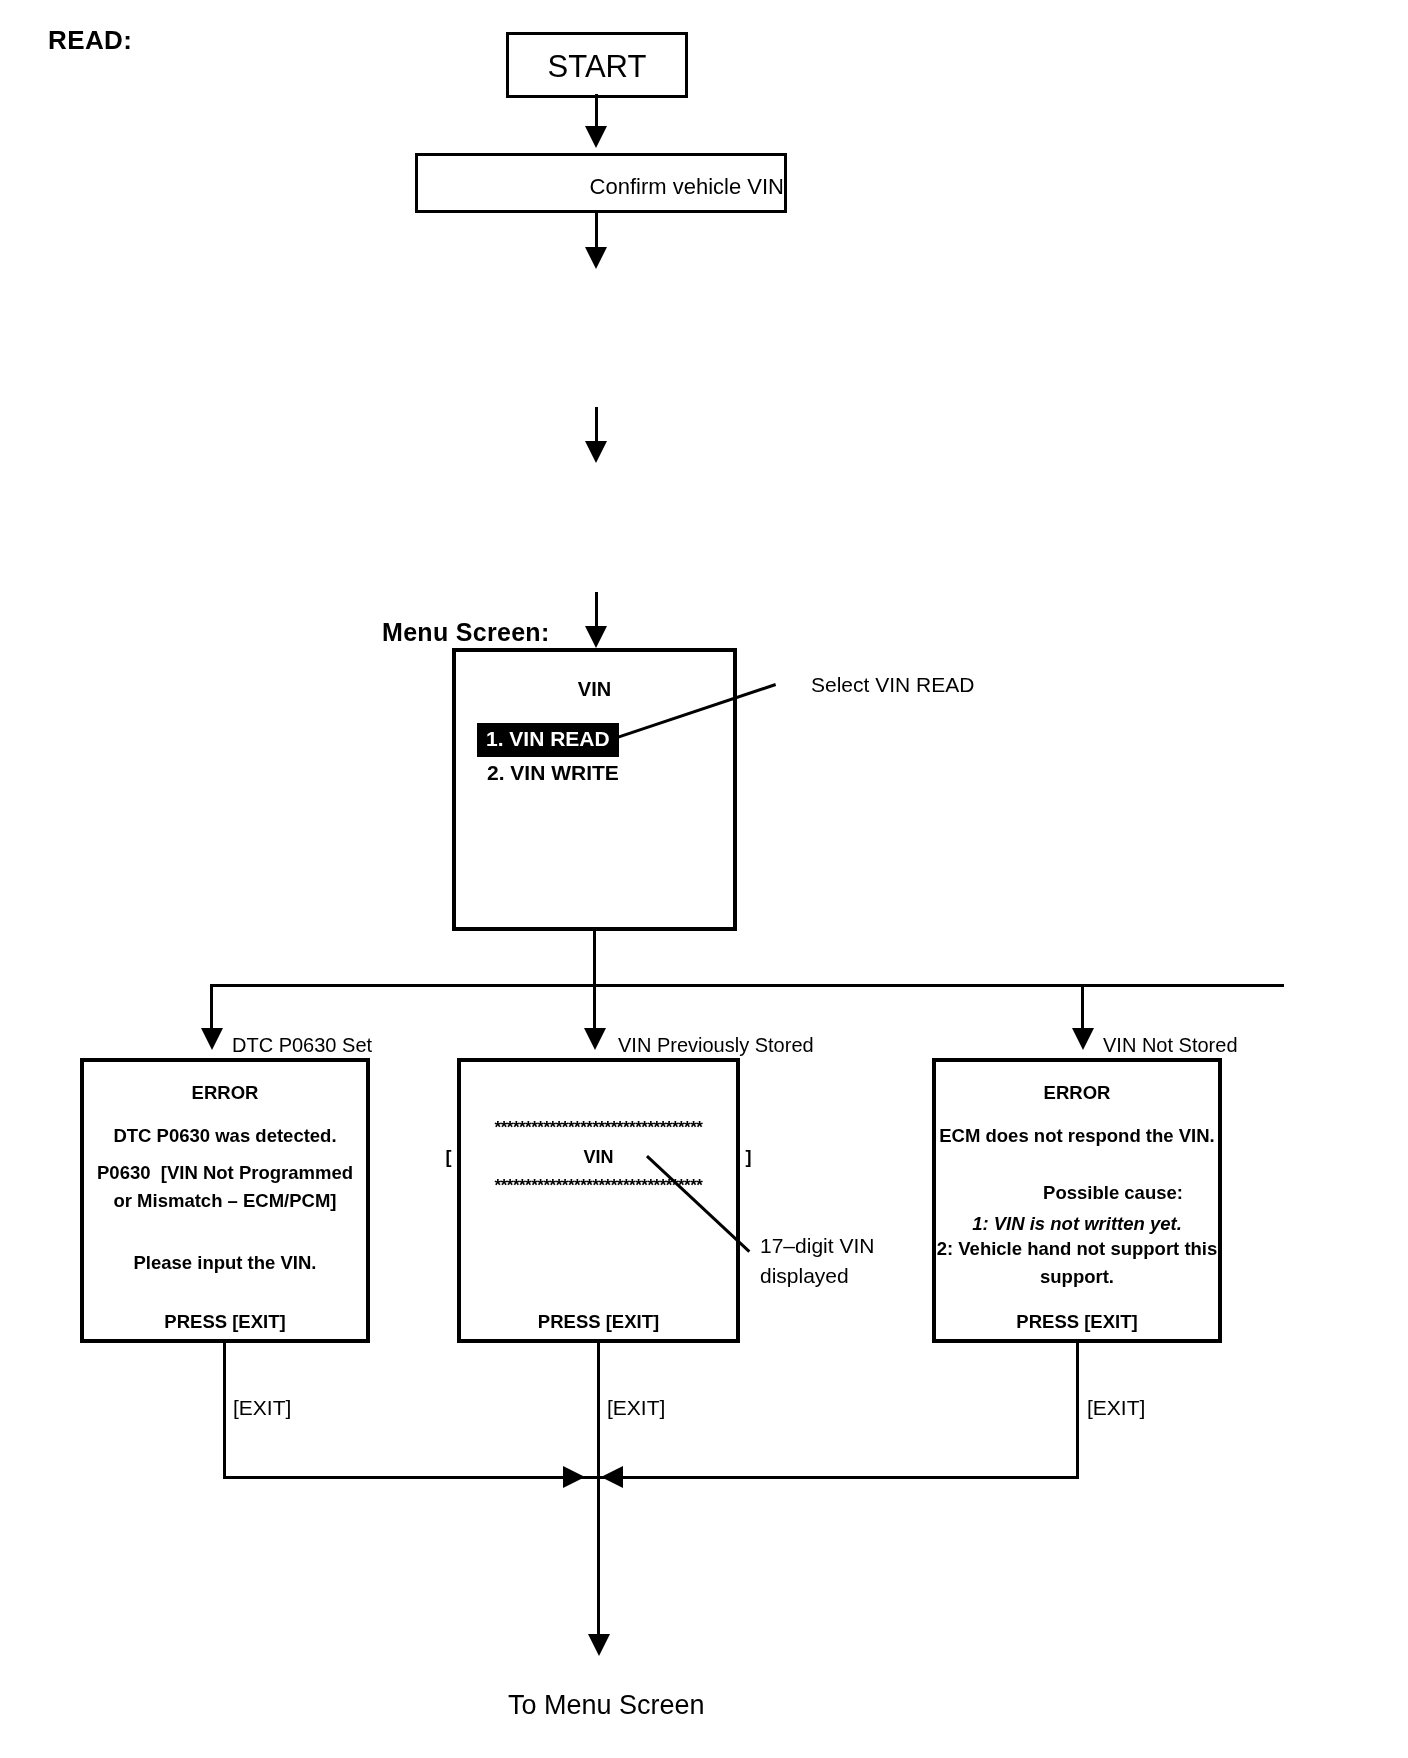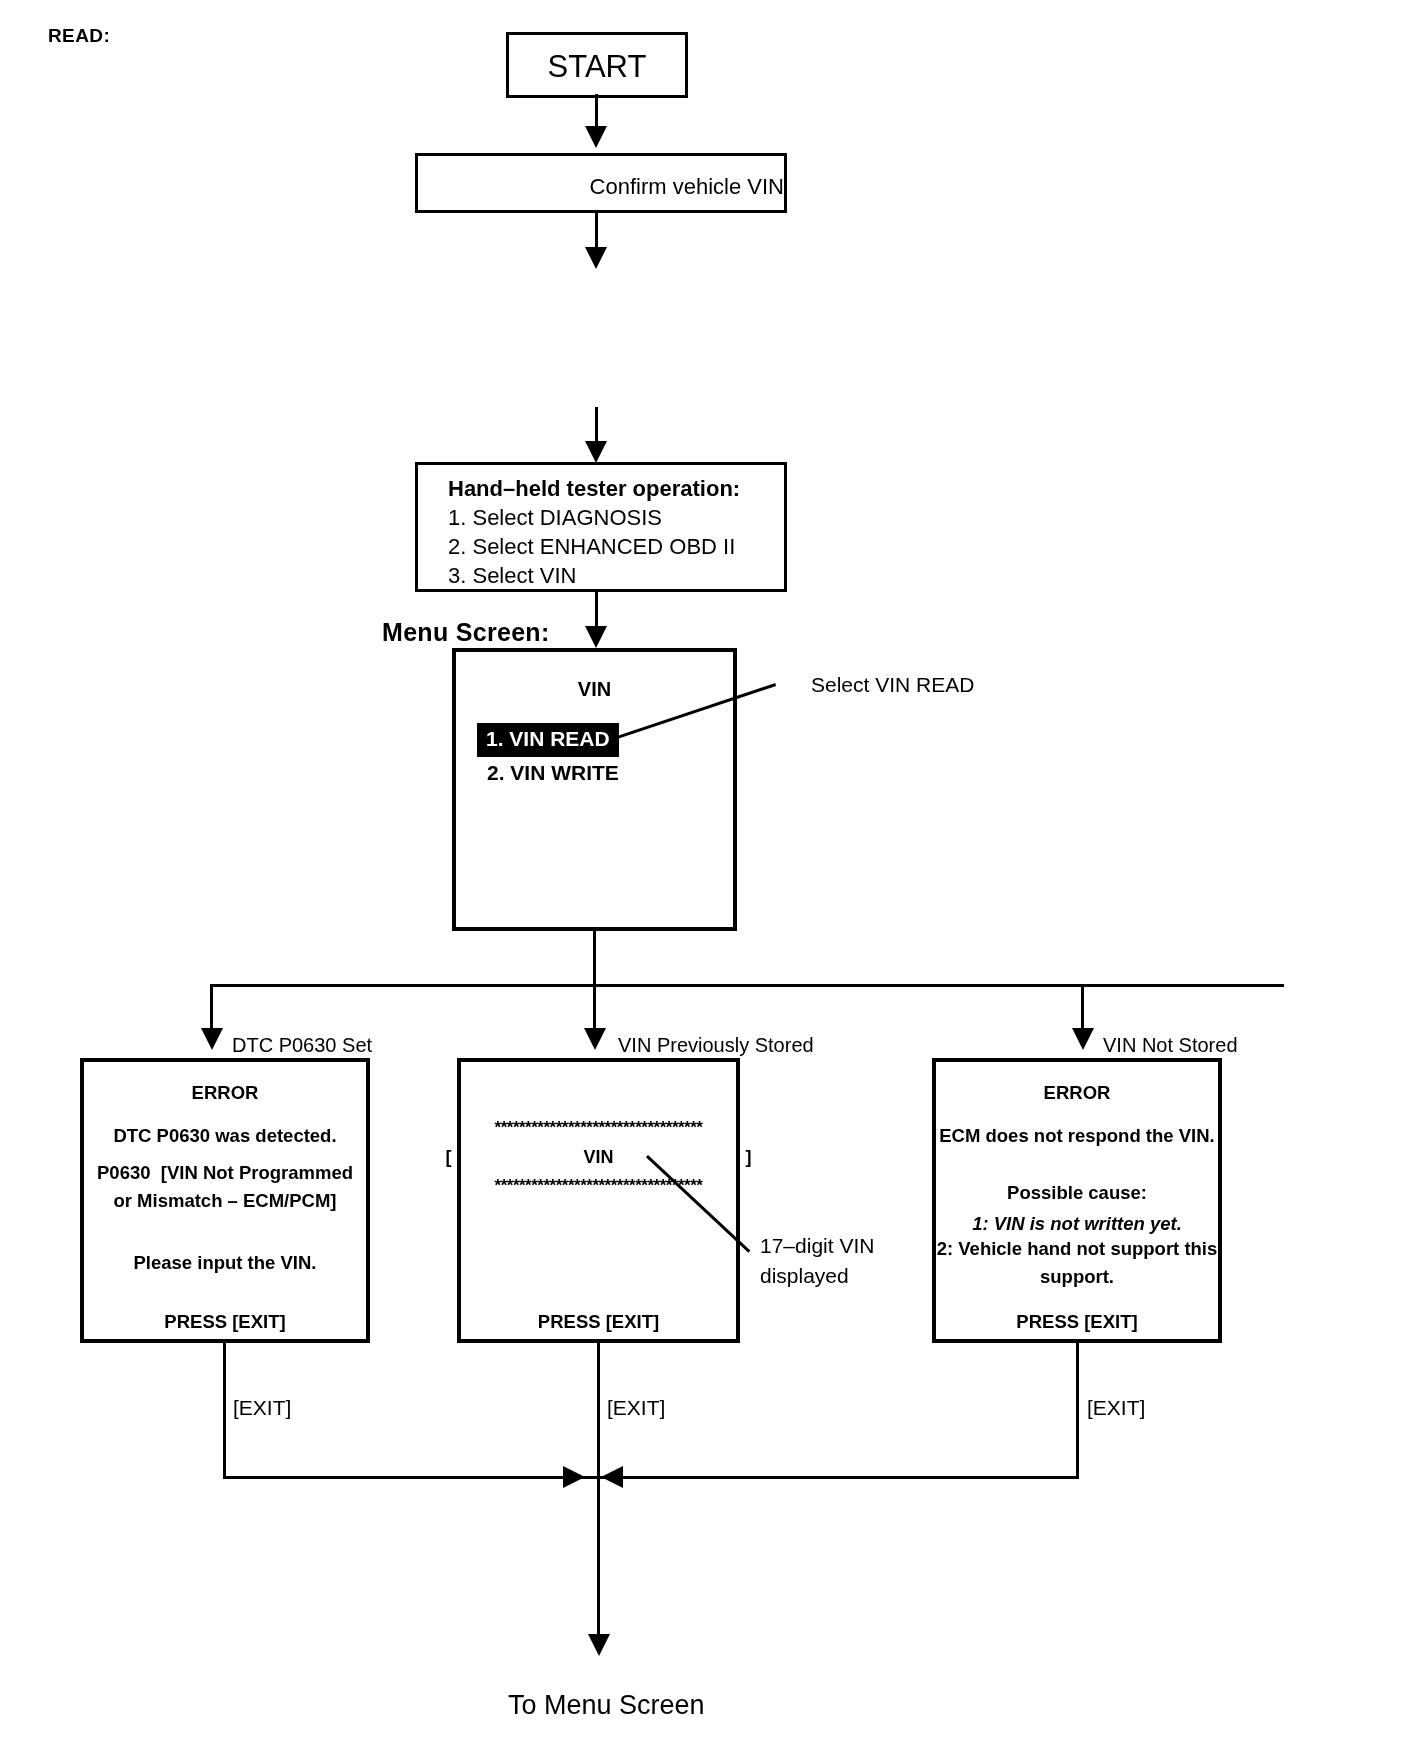--- a/index.html
+++ b/index.html
@@ -26,21 +26,21 @@
     border: 3px solid #000;
     background: #fff;
   }
   .node.screen { border-width: 4px; }
 
   
   .t { position: absolute; white-space: pre; line-height: 1.28; }
   .bold { font-weight: bold; }
 
   .heading-read {
-    font-size: 19px;
+    font-size: 26px;
     font-weight: bold;
     letter-spacing: 0.4px;
   }
   .start-label {
     font-size: 31px;
     text-align: center;
     width: 100%;
   }
   .plain-label {
     font-size: 22px;
@@ -169,26 +169,20 @@
     <div class="t plain-label" style="left:0; top:17px;">Confirm vehicle VIN</div>
   </div>
 
   <div class="vline" style="left:595px; top:213px; height:52px;"></div>
   <div class="arrowdown" style="left:585px; top:247px;"></div>
 
 
   <div class="vline" style="left:595px; top:407px; height:52px;"></div>
   <div class="arrowdown" style="left:585px; top:441px;"></div>
 
-  <div class="node" style="left:415px; top:462px; width:372px; height:130px;">
-    <div class="t list-block bold" style="left:30px; top:9px;">Hand–held tester operation:</div>
-    <div class="t list-block" style="left:30px; top:38px;">1. Select DIAGNOSIS</div>
-    <div class="t list-block" style="left:30px; top:67px;">2. Select ENHANCED OBD II</div>
-    <div class="t list-block" style="left:30px; top:96px;">3. Select VIN</div>
-  </div>
 
   <div class="vline" style="left:595px; top:592px; height:52px;"></div>
   <div class="arrowdown" style="left:585px; top:626px;"></div>
 
   <div class="t menu-screen-label" style="left:382px; top:616px;text-align:center;">Menu Screen:</div>
 
   <div class="node screen" style="left:452px; top:648px; width:285px; height:283px;">
     <div class="t screen-title" style="left:0; top:25px;">VIN</div>
     <div class="t menu-item selected" style="left:21px; top:71px;">1. VIN READ</div>
     <div class="t menu-item" style="left:31px; top:108px;">2. VIN WRITE</div>
@@ -231,21 +225,21 @@
     <div class="t err-line" style="left:0; top:248px;">PRESS [EXIT]</div>
   </div>
 
   <div class="leader" style="left:648px; top:1155px; width:140px; transform: rotate(43deg);"></div>
   <div class="t note-label" style="left:760px; top:1232px;">17–digit VIN</div>
   <div class="t note-label" style="left:760px; top:1262px;">displayed</div>
 
   <div class="node screen" style="left:932px; top:1058px; width:290px; height:285px;">
     <div class="t err-line" style="left:0; top:19px;">ERROR</div>
     <div class="t err-line" style="left:0; top:62px;">ECM does not respond the VIN.</div>
-    <div class="t err-line" style="left:0; top:119px;">Possible cause:</div>
+    <div class="t err-line" style="left:0; top:119px;padding-left:36px;">Possible cause:</div>
     <div class="t err-line" style="left:0; top:150px;font-style:italic;">1: VIN is not written yet.</div>
     <div class="t err-line" style="left:0; top:175px;">2: Vehicle hand not support this</div>
     <div class="t err-line" style="left:0; top:203px;">support.</div>
     <div class="t err-line" style="left:0; top:248px;">PRESS [EXIT]</div>
   </div>
 
   <div class="vline" style="left:223px; top:1343px; height:133px;"></div>
   <div class="vline" style="left:597px; top:1343px; height:133px;"></div>
   <div class="vline" style="left:1076px; top:1343px; height:133px;"></div>
 

